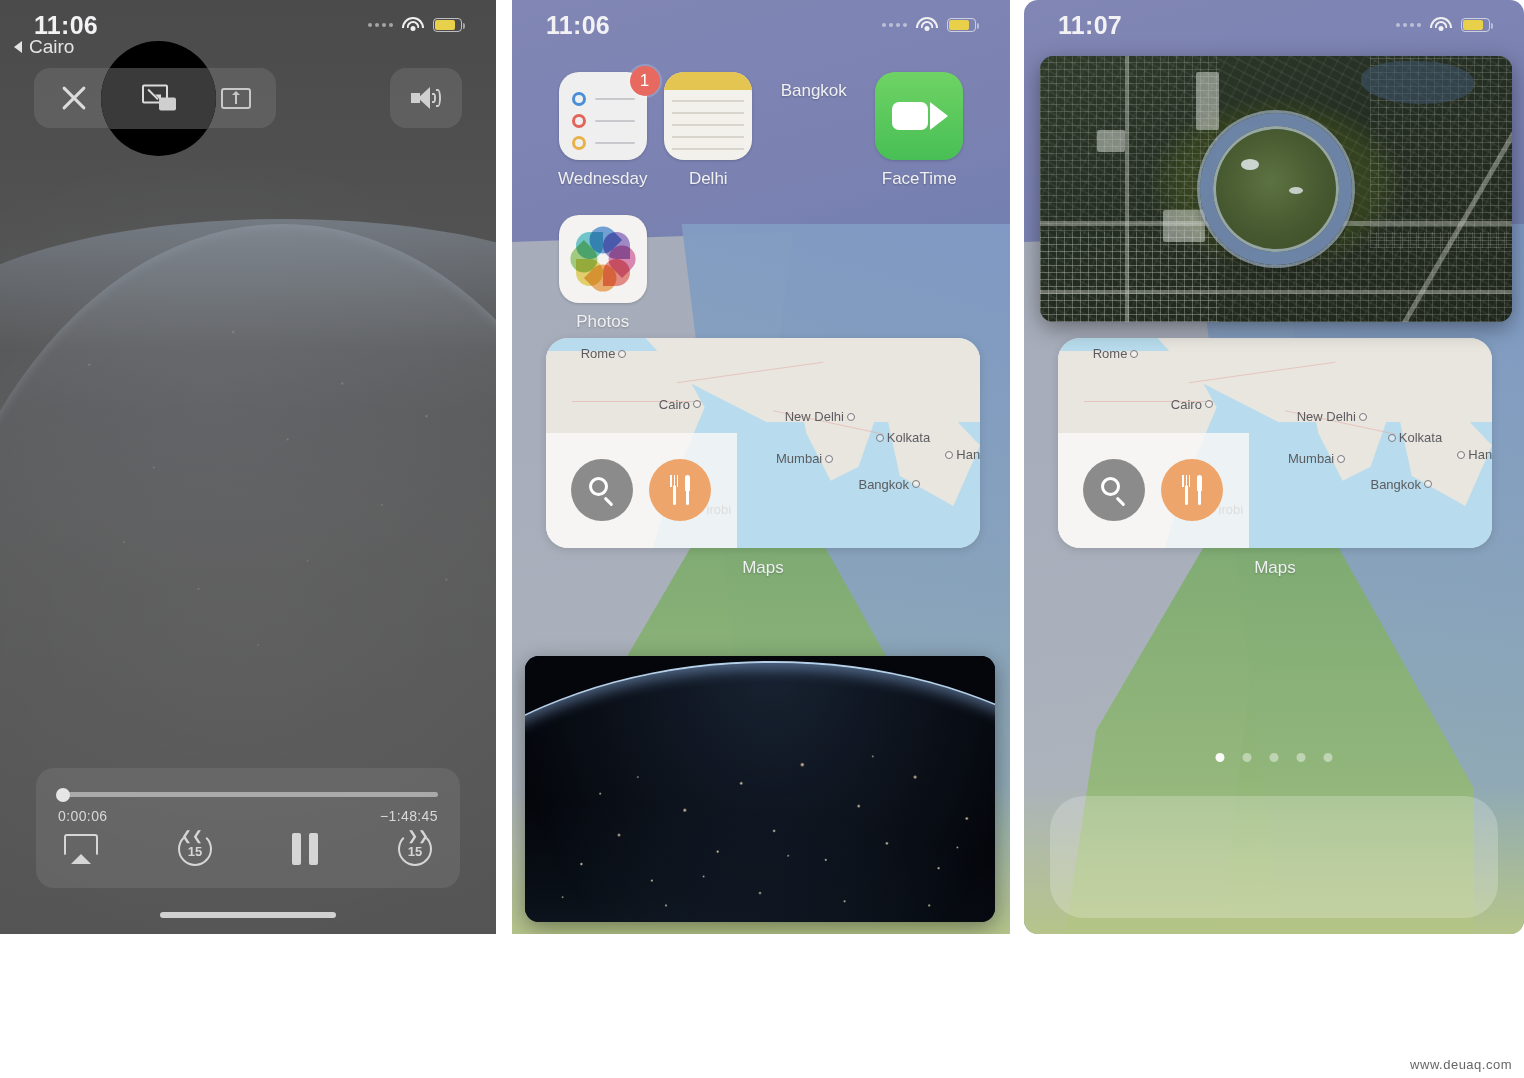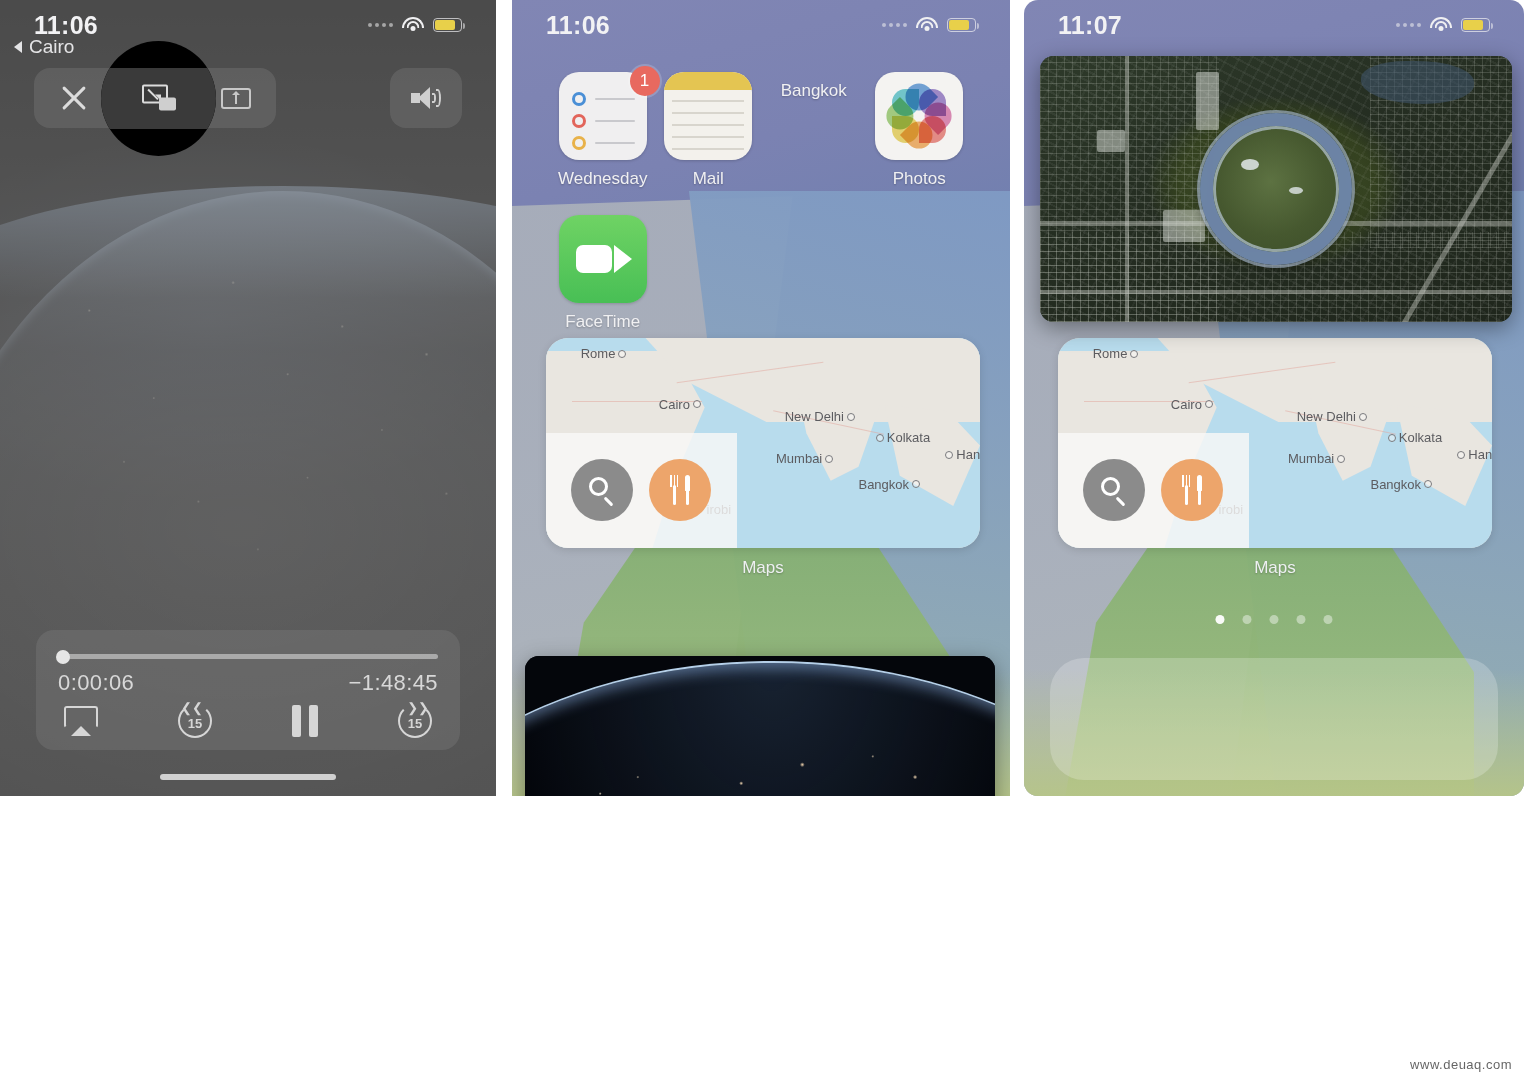--- a/index.html
+++ b/index.html
@@ -2,21 +2,21 @@
 <html><head>
 <meta charset="utf-8">
 <style>
   * { margin:0; padding:0; box-sizing:border-box; }
   html,body { width:1524px; height:1078px; overflow:hidden; background:#ffffff;
     font-family:"Liberation Sans", sans-serif; }
 
   .sheet { position:relative; width:1524px; height:1078px; background:#fff; }
 
   
-  .panel { position:absolute; top:0; height:796px; overflow:hidden; }
+  .panel { position:absolute; top:0; height:934px; overflow:hidden; }
   #panel-1 { left:0;    width:496px; }
   #panel-2 { left:512px; width:498px; }
   #panel-3 { left:1024px; width:500px;border-radius:14px; }
 
   
   .wallpaper { position:absolute; inset:0; overflow:hidden;
      background:linear-gradient(165deg,#8186b4 0%,#7b82b2 22%,#6f7fae 42%,#7b90b8 60%,#9fb48e 85%,#b3c08c 100%); }
   .wp-shape { position:absolute; }
   .wp-grey {  
      left:-6%; top:26%; width:62%; height:80%;
@@ -147,21 +147,21 @@
   .spot-icon { position:absolute; left:50%; top:50%; transform:translate(-50%,-56%); z-index:2; }
 
   
   .playcard { position:absolute; left:36px; right:36px; bottom:46px; height:120px;
      background:rgba(122,122,122,.40); border-radius:18px; padding:18px 22px 0; z-index:20; }
   .scrub { position:relative; height:5px; background:rgba(225,225,225,.55);
      border-radius:3px; margin-top:6px; }
   .scrub .knob { position:absolute; left:0; top:50%; transform:translate(-2px,-50%);
      width:14px; height:14px; border-radius:50%; background:#e6e6e6; }
   .times { display:flex; justify-content:space-between; margin-top:11px;
-     font-size:22px; color:#d8d8d8; letter-spacing:.4px;align-items:center; }
+     font-size:14px; color:#d8d8d8; letter-spacing:.4px;align-items:center; }
   .tbtns { display:flex; align-items:center; justify-content:space-between;
      margin-top:8px; padding:0 6px; }
   .tbtn { color:#d6d6d6; display:flex; align-items:center; justify-content:center; }
 
   .airplay { position:relative; width:34px; height:30px; }
   .airplay .scr { position:absolute; left:0; top:0; width:34px; height:22px;
      border:2.6px solid #d6d6d6; border-radius:3px; border-bottom-color:transparent; }
   .airplay .tri2 { position:absolute; left:50%; bottom:0; transform:translateX(-50%);
      border-left:10px solid transparent; border-right:10px solid transparent;
      border-bottom:10px solid #d6d6d6; }
@@ -516,47 +516,47 @@
 
       <div class="app">
         <div class="app-ico ico-notes">
           <div class="top"></div>
           <div class="ln" style="top:28px"></div>
             <div class="ln" style="top:40px"></div>
           <div class="ln" style="top:52px"></div>
             <div class="ln" style="top:64px"></div>
           <div class="ln" style="top:76px"></div>
         </div>
-        <div class="app-lbl">Mail</div>
+        <div class="app-lbl">Delhi</div>
       </div>
 
       <div class="app">
         <div class="app-lbl">Bangkok</div>
+      </div>
+
+      <div class="app">
+        <div class="app-ico ico-ft">
+          <span class="cam"></span>
+            <span class="lens"></span>
+        </div>
+        <div class="app-lbl">FaceTime</div>
       </div>
 
       <div class="app">
         <div class="app-ico ico-ph">
           <span class="pet" style="background:#e8736d;transform:rotate(0deg)"></span>
           <span class="pet" style="background:#f0a24a;transform:rotate(45deg)"></span>
           <span class="pet" style="background:#e7cf4d;transform:rotate(90deg)"></span>
           <span class="pet" style="background:#8fc765;transform:rotate(135deg)"></span>
           <span class="pet" style="background:#4fc0c9;transform:rotate(180deg)"></span>
           <span class="pet" style="background:#4f8fd6;transform:rotate(225deg)"></span>
           <span class="pet" style="background:#8b6fc4;transform:rotate(270deg)"></span>
           <span class="pet" style="background:#d86fa8;transform:rotate(315deg)"></span>
         </div>
         <div class="app-lbl">Photos</div>
-      </div>
-
-      <div class="app">
-        <div class="app-ico ico-ft">
-          <span class="cam"></span>
-            <span class="lens"></span>
-        </div>
-        <div class="app-lbl">FaceTime</div>
       </div>
 
     </div>
 
     <div class="widget" style="top:338px">
       <div class="widget-card">
         <div class="map-sea"></div>
         <div class="map-land land-africa"></div>
         <div class="map-land land-eurasia"></div>
         <div class="map-land land-india"></div>

